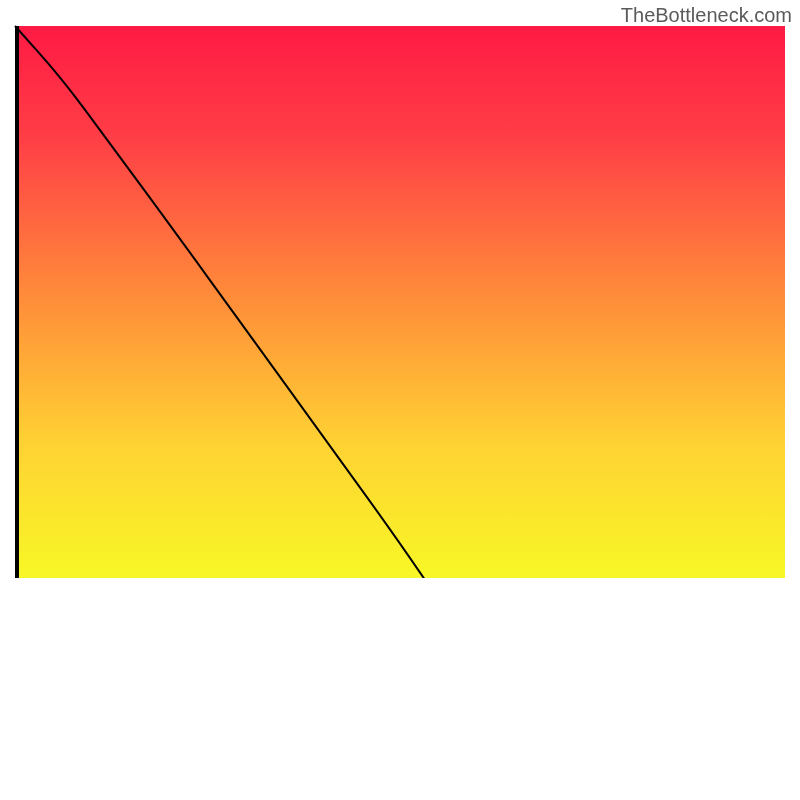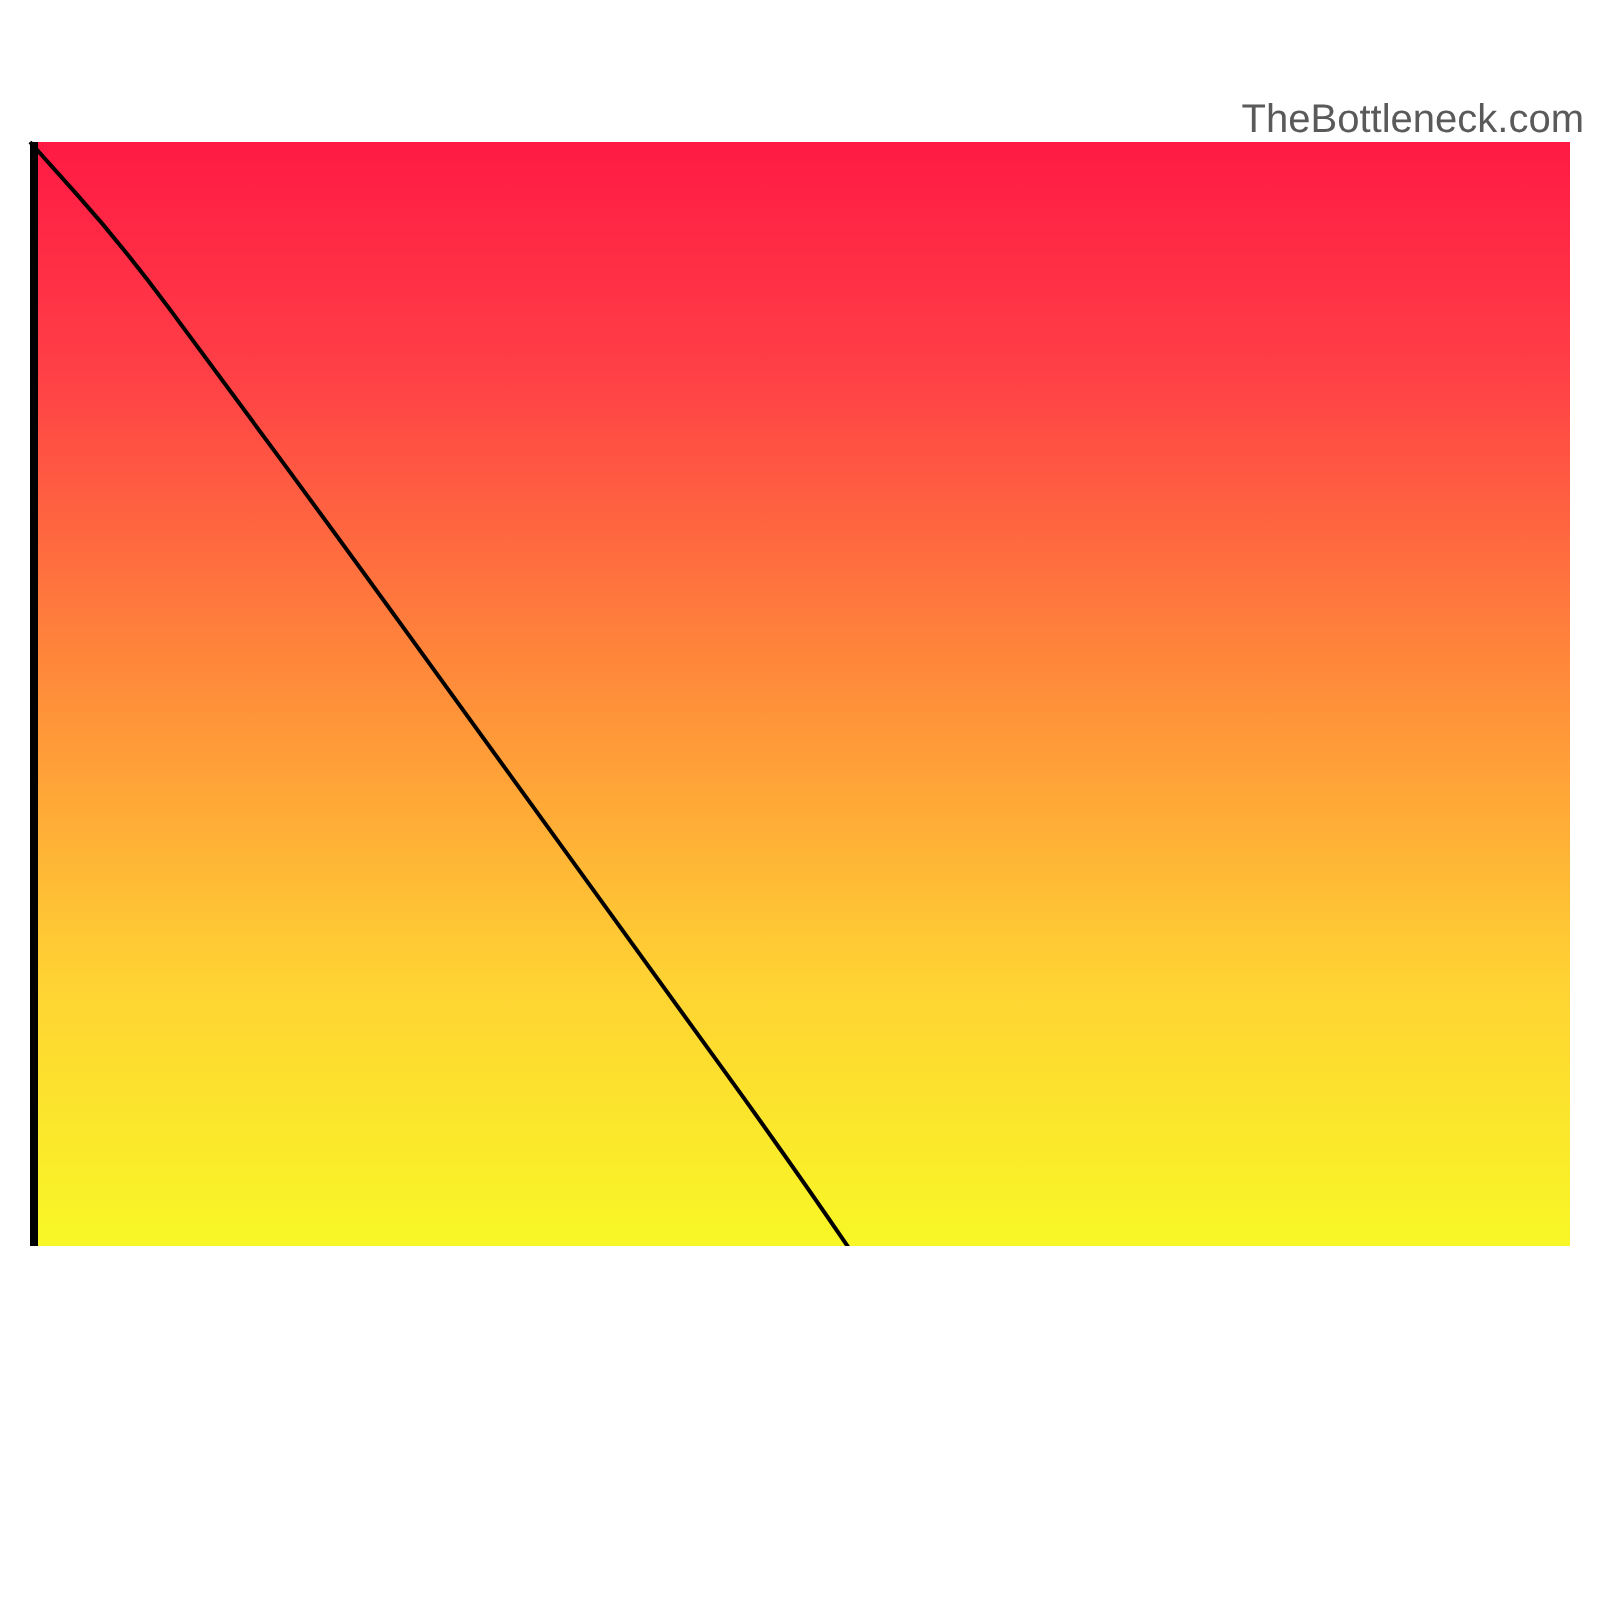--- a/index.html
+++ b/index.html
@@ -5,21 +5,20 @@
   body {
     margin: 0;
     padding: 0;
     background: #ffffff;
     font-family: Arial, Helvetica, sans-serif;
   }
   .container {
     width: 800px;
     height: 578px;
     position: relative;
-    margin-top: 45px;
   }
   .watermark {
     position: absolute;
     top: 4px;
     right: 8px;
     color: #5a5a5a;
     font-size: 20px;
     font-weight: 400;
     z-index: 10;
   }

